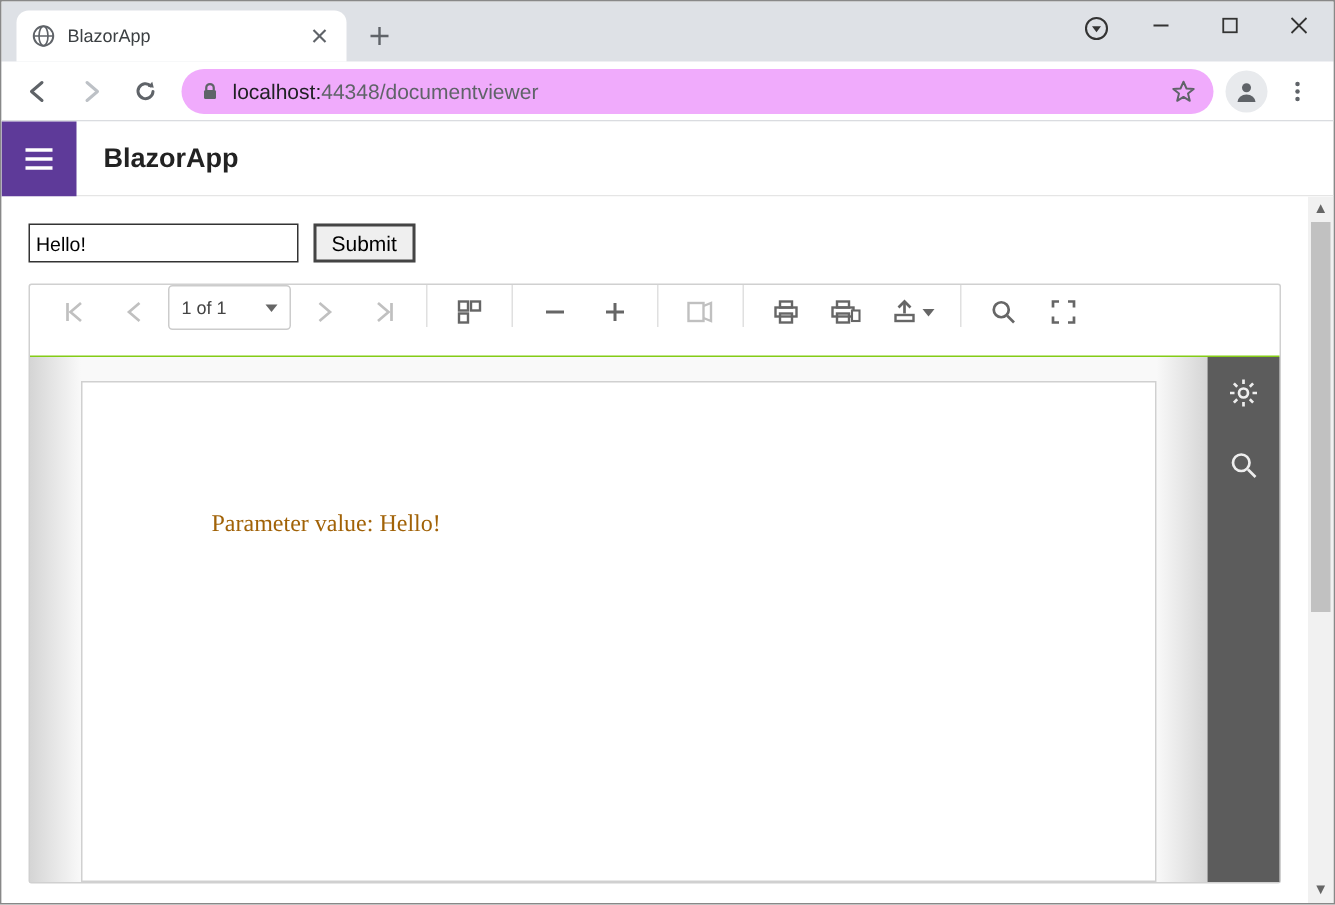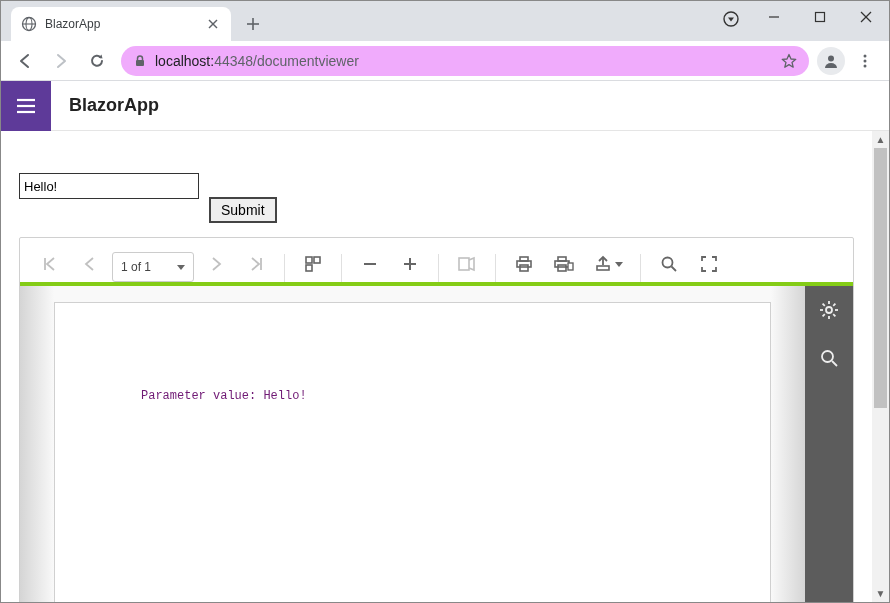--- a/index.html
+++ b/index.html
@@ -37,37 +37,37 @@
   .content { position: relative; height: calc(603px - 80px - 50px - 2px); background: #fff; overflow: hidden; }
   .content-scroll { position:absolute; top:0; left:0; right:17px; bottom:0; padding: 18px 18px 0 18px; }
   .win-scrollbar { position:absolute; top:0; right:0; bottom:0; width:17px; background:#f1f1f1; }
   .win-scrollbar .arrow { height:17px; display:flex; align-items:center; justify-content:center; color:#666; font-size:10px;}
   .win-scrollbar .track { position:absolute; top:17px; bottom:17px; left:0; right:0; }
   .win-scrollbar .thumb { position:absolute; left:2px; right:2px; top:0; height:260px; background:#c1c1c1; }
   .win-scrollbar .arrow.down { position:absolute; bottom:0; left:0; right:0; }
   
   .form-row { display:flex; gap:10px; align-items:center; margin-bottom:14px; }
   .text-input { width: 180px; height: 24px; border: 1px solid #333; padding: 12px 4px; font-size: 13px; font-family: inherit; }
-  .submit-btn { height: 26px; padding: 0 10px; background: #efefef; border: 2px solid #444; font-size: 14px; font-family: inherit; cursor:pointer;margin-top:48px; }
+  .submit-btn { height: 26px; padding: 0 10px; background: #efefef; border: 2px solid #444; font-size: 14px; font-family: inherit; cursor:pointer; }
   
   
   .viewer { border: 1px solid #d0d0d0; border-radius: 2px; position: relative; height: 400px; }
-  .viewer-toolbar { height: 48px; border-bottom: 4px solid #84cc16; display:flex; align-items:flex-end; padding: 0 12px; gap: 4px; }
+  .viewer-toolbar { height: 48px; border-bottom: 1px solid #84cc16; display:flex; align-items:flex-start; padding: 0 12px; gap: 4px; }
   .tb-btn { width: 36px; height: 36px; display:flex; align-items:center; justify-content:center; color:#666; border-radius:3px; }
   .tb-btn.disabled { color: #c0c0c0; }
   .tb-sep { width: 1px; height: 28px; background: #e0e0e0; margin: 0 6px; }
   .page-dd { height: 30px; border: 1px solid #ccc; border-radius: 3px; padding: 0 8px; display:flex; align-items:center; gap: 18px; font-size:12px; color:#444; min-width:82px; justify-content:space-between;}
   .zoom-dd { height: 30px; border: 1px solid #ccc; border-radius: 3px; padding: 0 8px; display:flex; align-items:center; gap: 10px; font-size:12px; color:#444; min-width:94px; justify-content:space-between;}
   .caret { width:0; height:0; border-left:4px solid transparent; border-right:4px solid transparent; border-top:5px solid #666; }
   
   .viewer-body { position:absolute; top:48px; bottom:0; left:0; right:48px; background:#f9f9f9; display:flex; }
   .viewer-body .shade-left { width: 34px; background: linear-gradient(to right, #d5d5d5, #f9f9f9); }
   .viewer-body .shade-right { width: 34px; background: linear-gradient(to left, #d5d5d5, #f9f9f9); }
   .viewer-body .page { flex:1; background:#fff; border:1px solid #d0d0d0; margin-top:16px; position:relative; }
-  .page-text { position:absolute; top:86px; left:86px; font-size:12px; color:#701a75; font-family: Liberation Mono, monospace; }
+  .page-text { position:absolute; top:86px; left:86px; font-size:16px; color:#a16207; font-family: Liberation Serif, serif; }
   
   .viewer-sidebar { position:absolute; top:48px; right:0; bottom:0; width:48px; background:#5c5c5c; display:flex; flex-direction:column; align-items:center; }
   .side-btn { width:48px; height:48px; display:flex; align-items:center; justify-content:center; color:#eee; }
   
   svg { display:block; }
 </style>
 </head>
 <body>
 
 <div class="browser-chrome">

